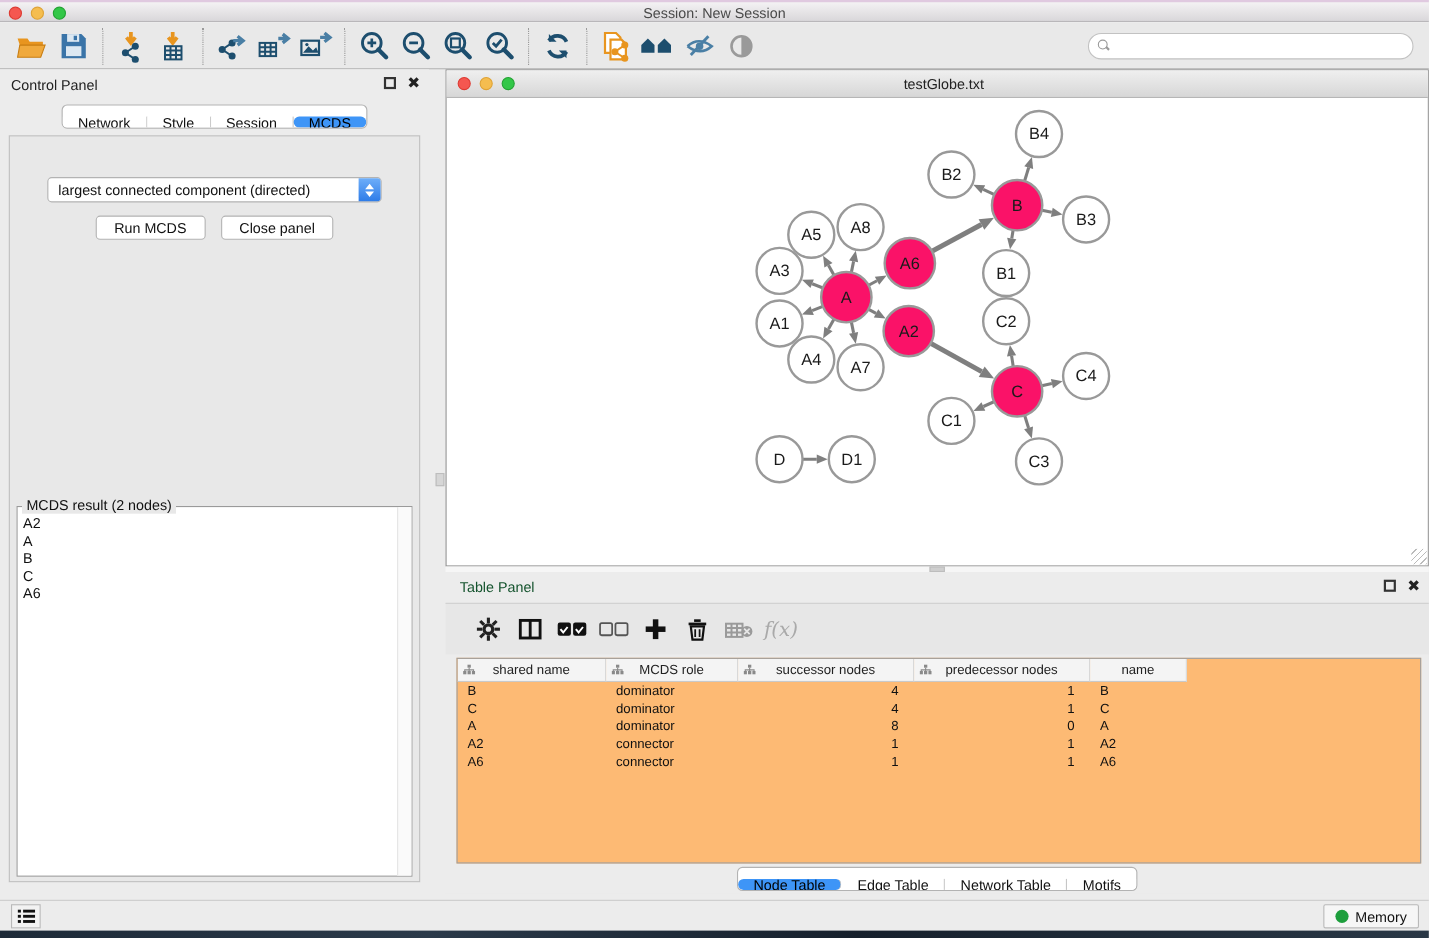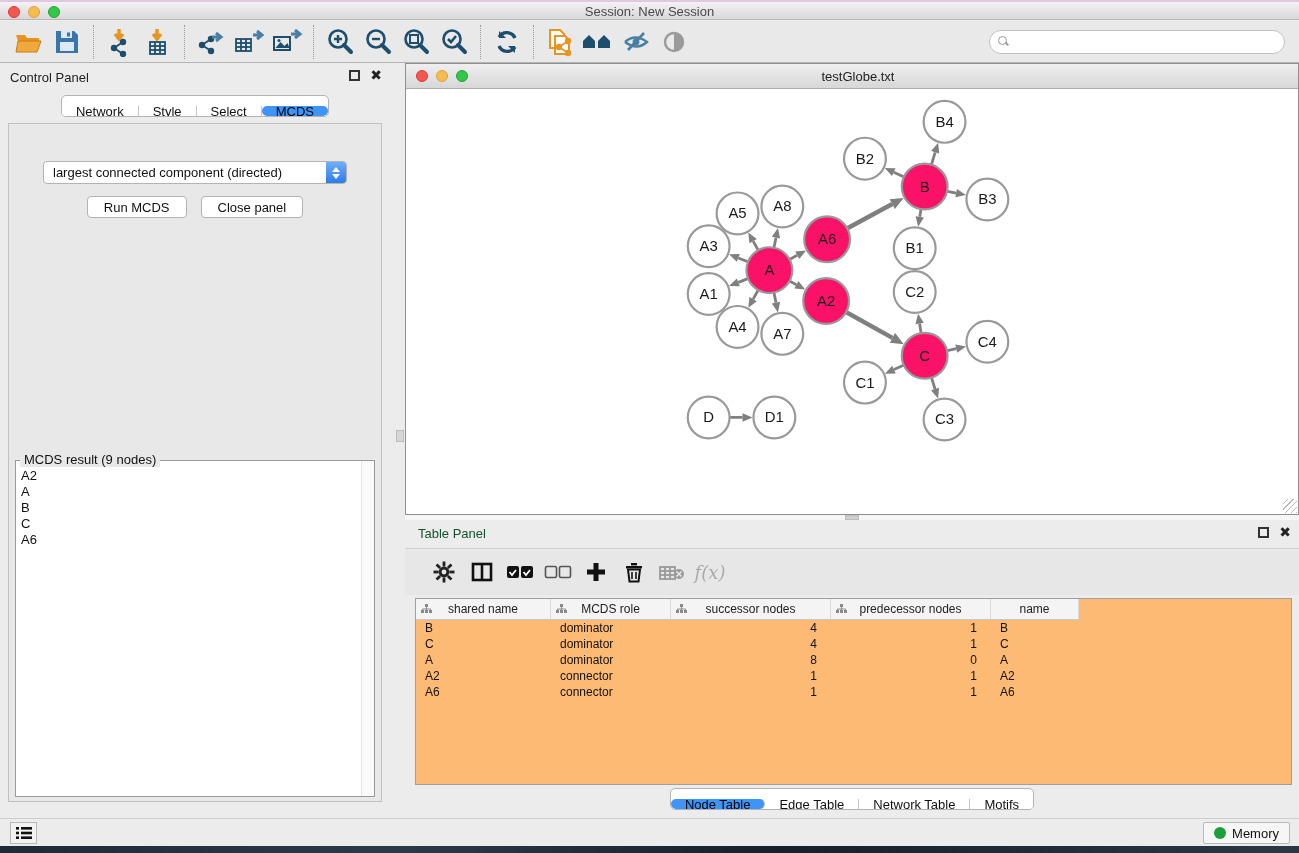--- a/index.html
+++ b/index.html
@@ -276,38 +276,38 @@
       <span class="cp-title">Control Panel</span>
       <span class="win-btns">
         <span class="float-btn"></span>
         <span class="close-btn">✖</span>
       </span>
     </div>
     <div class="cp-tabs">
       <div class="seg" id="cp-tabs-seg">
           <div class="tab">Network</div>
           <div class="tab">Style</div>
-          <div class="tab">Select</div>
+          <div class="tab">Session</div>
           <div class="tab active">MCDS</div>
         </div>
     </div>
     <div class="cp-body">
       <div class="dropdown">
         <span class="dd-text">largest connected component (directed)</span>
         <span class="dd-stepper">
           <span class="dd-up"></span>
             <span class="dd-down"></span>
         </span>
       </div>
       <div class="cp-buttons">
         <div class="btn">Run MCDS</div>
         <div class="btn">Close panel</div>
       </div>
       <div class="result-box">
-        <span class="result-legend">MCDS result (9 nodes)</span>
+        <span class="result-legend">MCDS result (2 nodes)</span>
         <div class="result-list" id="result-list">
             <div class="result-item">A2</div>
             <div class="result-item">A</div>
             <div class="result-item">B</div>
             <div class="result-item">C</div>
             <div class="result-item">A6</div>
           </div>
         <div class="result-scroll"></div>
       </div>
     </div>

